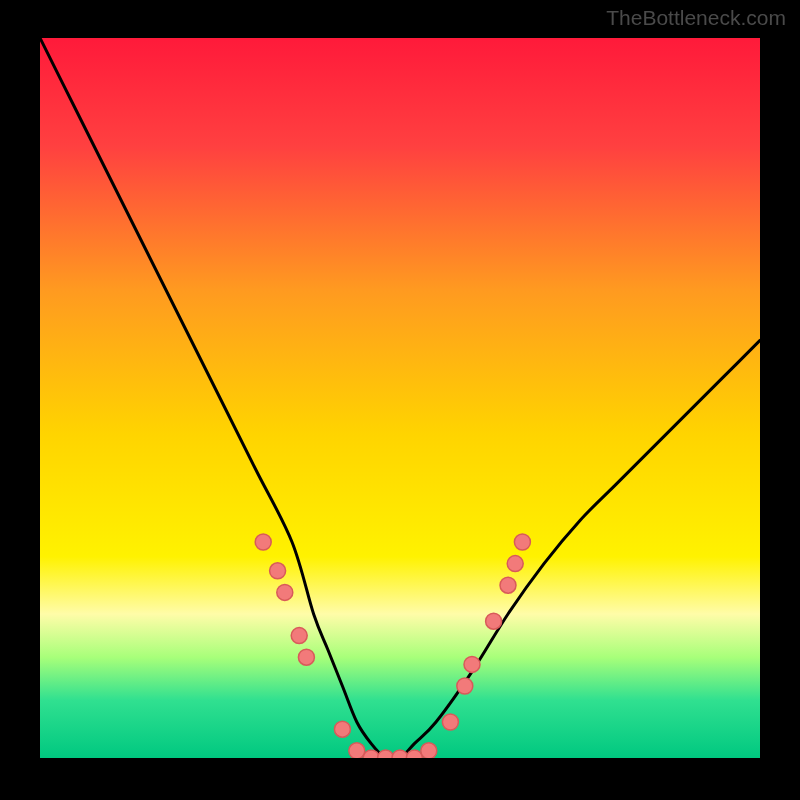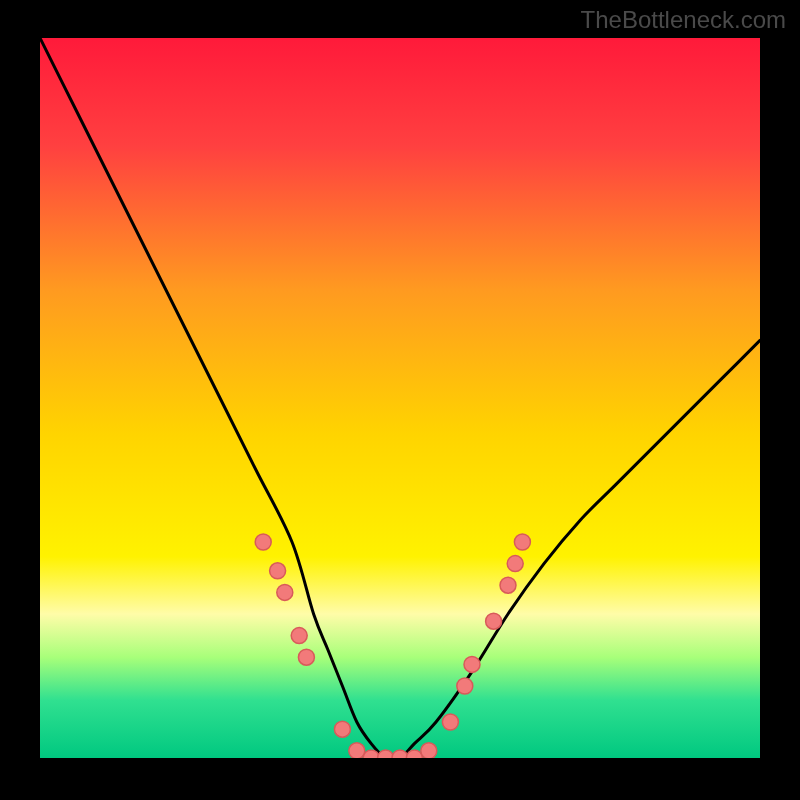--- a/index.html
+++ b/index.html
@@ -1,17 +1,17 @@
 <!DOCTYPE html>
 <html><head>
 <meta charset="utf-8">
 <style>
   * { margin: 0; padding: 0; box-sizing: border-box; }
   body { width: 800px; height: 800px; background: #000; position: relative; overflow: hidden; }
-  .watermark { position: absolute; top: 6px; right: 14px; font-family: Arial, sans-serif; font-size: 24px; color: #4a4a4a; font-weight: 500; z-index: 10; }
+  .watermark { position: absolute; top: 6px; right: 14px; font-family: Arial, sans-serif; font-size: 21px; color: #4a4a4a; font-weight: 500; z-index: 10; }
   .plot-area { position: absolute; left: 40px; top: 38px; width: 720px; height: 720px; }
   svg { display: block; }
 </style>
 </head>
 <body>
 
 <div class="watermark">TheBottleneck.com</div>
 
 <div class="plot-area">
   <svg id="chart-svg" width="720" height="720" viewBox="0 0 720 720" preserveAspectRatio="none">

